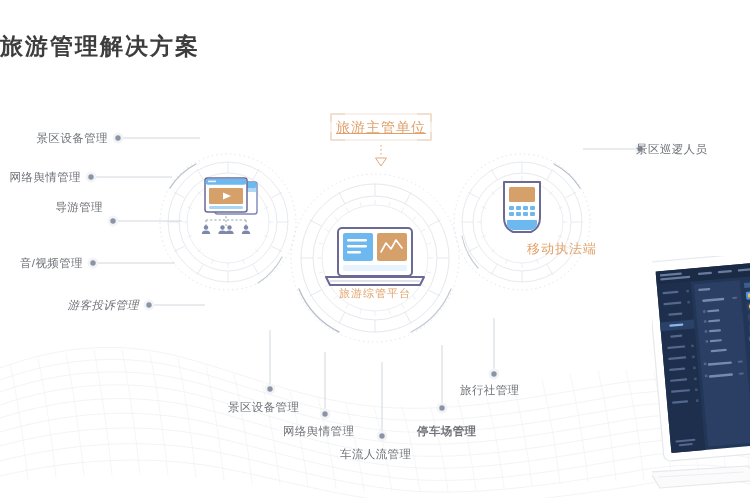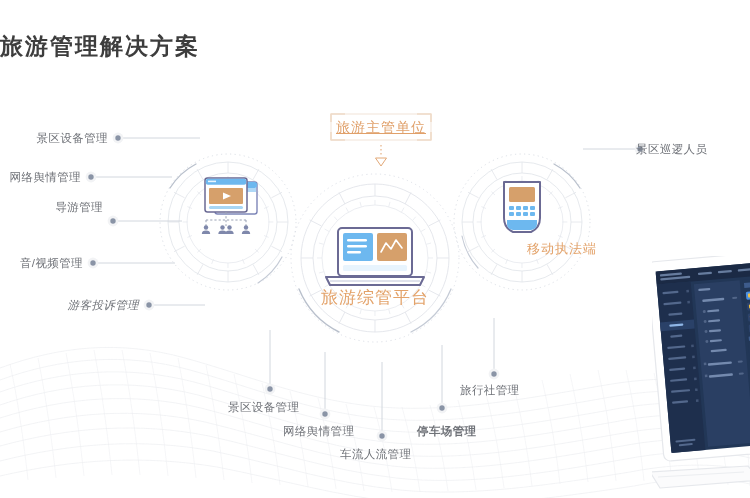--- a/index.html
+++ b/index.html
@@ -31,21 +31,21 @@
     position:absolute; z-index:6; font-size:11.5px; color:#6f7278;
     white-space:nowrap; letter-spacing:0.4px;
   }
   .lbl.r { transform: translateX(-100%); }
 
   
   .node-cap {
     position:absolute; z-index:6; font-size:13px; color:#e3a269;
     white-space:nowrap; letter-spacing:1px; transform:translateX(-50%);
   }
-  .node-cap.big { font-size:17px; }
+  .node-cap.big { font-size:11px; }
 
   
   .auth-box {
     position:absolute; z-index:7; left:331px; top:114px;
     width:100px; height:37px; line-height:26px; text-align:center;
     font-size:14px; color:#e0a06a; letter-spacing:1px;text-decoration:underline;
   }
 
   
   .laptop { position:absolute; z-index:4; left:652px; top:256px; }

